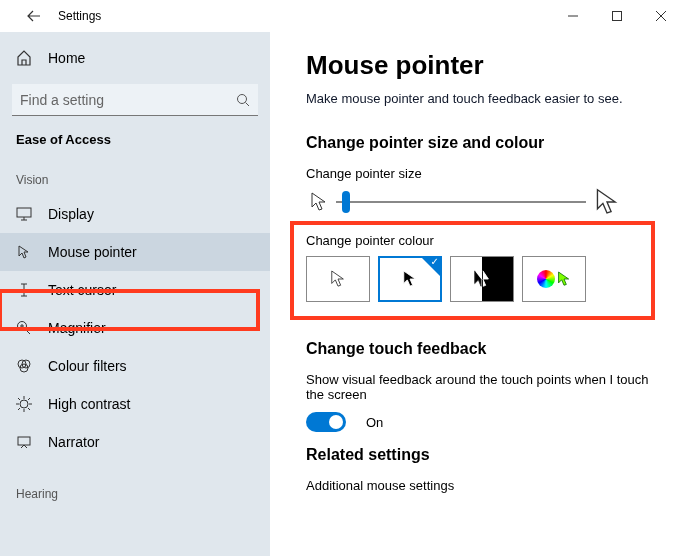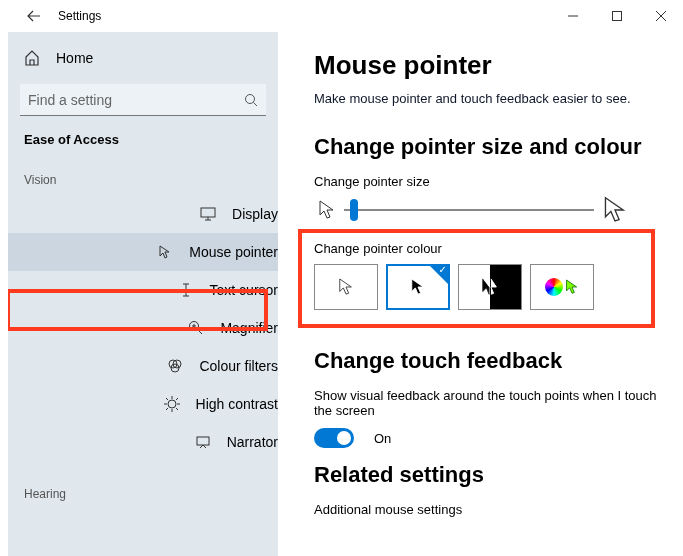--- a/index.html
+++ b/index.html
@@ -2,37 +2,37 @@
 <html><head>
 <meta charset="utf-8">
 <style>
 * { margin: 0; padding: 0; box-sizing: border-box; font-family: "Segoe UI", sans-serif; }
 body { width: 683px; height: 556px; background: #fff; display: flex; flex-direction: column; overflow: hidden; color: #000; }
 .titlebar { display: flex; align-items: center; height: 32px; padding-left: 26px; }
 .titlebar .back { width: 16px; height: 16px; display: flex; align-items: center; justify-content: center; margin-right: 16px; }
 .titlebar .title { font-size: 12px; }
 .winbtns { margin-left: auto; display: flex; }
 .winbtns div { width: 44px; height: 32px; display: flex; align-items: center; justify-content: center; }
-.content { display: flex; flex: 1; min-height: 0; padding-left: 8px; }
+.content { display: flex; flex: 1; min-height: 0; }
 .sidebar { width: 270px; background: #e0e7ed; padding: 0 12px; overflow: hidden; }
 .home-row { display: flex; align-items: center; height: 36px; margin-top: 8px; padding-left: 4px; gap: 16px; }
 .home-row svg { flex-shrink: 0; }
 .home-row span { font-size: 14px; }
 .search-row { display: flex; align-items: center; height: 32px; background: #edf2f6; border-bottom: 1px solid #777; margin-top: 8px; padding: 0 8px; }
 .search-row input { flex: 1; border: none; background: transparent; font-size: 14px; outline: none; color: #666; }
 .search-row input::placeholder { color: #666; }
 .cat-label { font-size: 13px; font-weight: 600; margin: 16px 0 4px 4px; }
 .group-label { font-size: 12px; color: #555; margin: 26px 0 8px 4px; }
-.nav-item { display: flex; align-items: center; height: 38px; padding-left: 4px; gap: 16px; font-size: 14px; cursor: pointer; position: relative; margin-left: -12px; margin-right: -12px; padding-left: 16px; justify-content: flex-end; }
+.nav-item { display: flex; align-items: center; height: 38px; padding-left: 4px; gap: 16px; font-size: 14px; cursor: pointer; position: relative; margin-left: -12px; margin-right: -12px; padding-left: 16px; }
 .nav-item.selected { background: #cbd6e0; }
 .nav-item .icon { width: 16px; height: 16px; display: flex; align-items: center; justify-content: center; flex-shrink: 0; }
 .main { flex: 1; padding: 18px 24px 0 36px; overflow: hidden; }
 .main h1 { font-size: 26px; font-weight: 600; margin-bottom: 10px; }
 .main .desc { font-size: 13px; color: #0f172a; margin-bottom: 28px; }
-.main h2 { font-size: 22px; font-weight: 600; margin-bottom: 14px; }
+.main h2 { font-size: 16px; font-weight: 600; margin-bottom: 14px; }
 .sub-label { font-size: 13px; margin-bottom: 6px; }
 .slider-row { display: flex; align-items: center; gap: 8px; padding-left: 4px; margin-bottom: 4px; }
 .cursor-svg { flex-shrink: 0; }
 .slider { position: relative; width: 250px; height: 24px; }
 .slider .track { position: absolute; top: 50%; left: 0; right: 0; height: 2px; background: #888; transform: translateY(-50%); }
 .slider .thumb { position: absolute; left: 0; top: 50%; width: 8px; height: 22px; background: #0078d4; border-radius: 4px; transform: translate(-50%, -50%); }
 .highlight-box { border: 4px solid #ff3b1f; padding: 8px 12px 14px 12px; margin-left: -16px; margin-right: 4px; margin-bottom: 20px; }
 .colour-options { display: flex; gap: 8px; margin-top: 8px; }
 .colour-opt { width: 64px; height: 46px; border: 1px solid #888; display: flex; align-items: center; justify-content: center; position: relative; cursor: pointer; }
 .colour-opt.selected { border: 2px solid #0078d4; }

